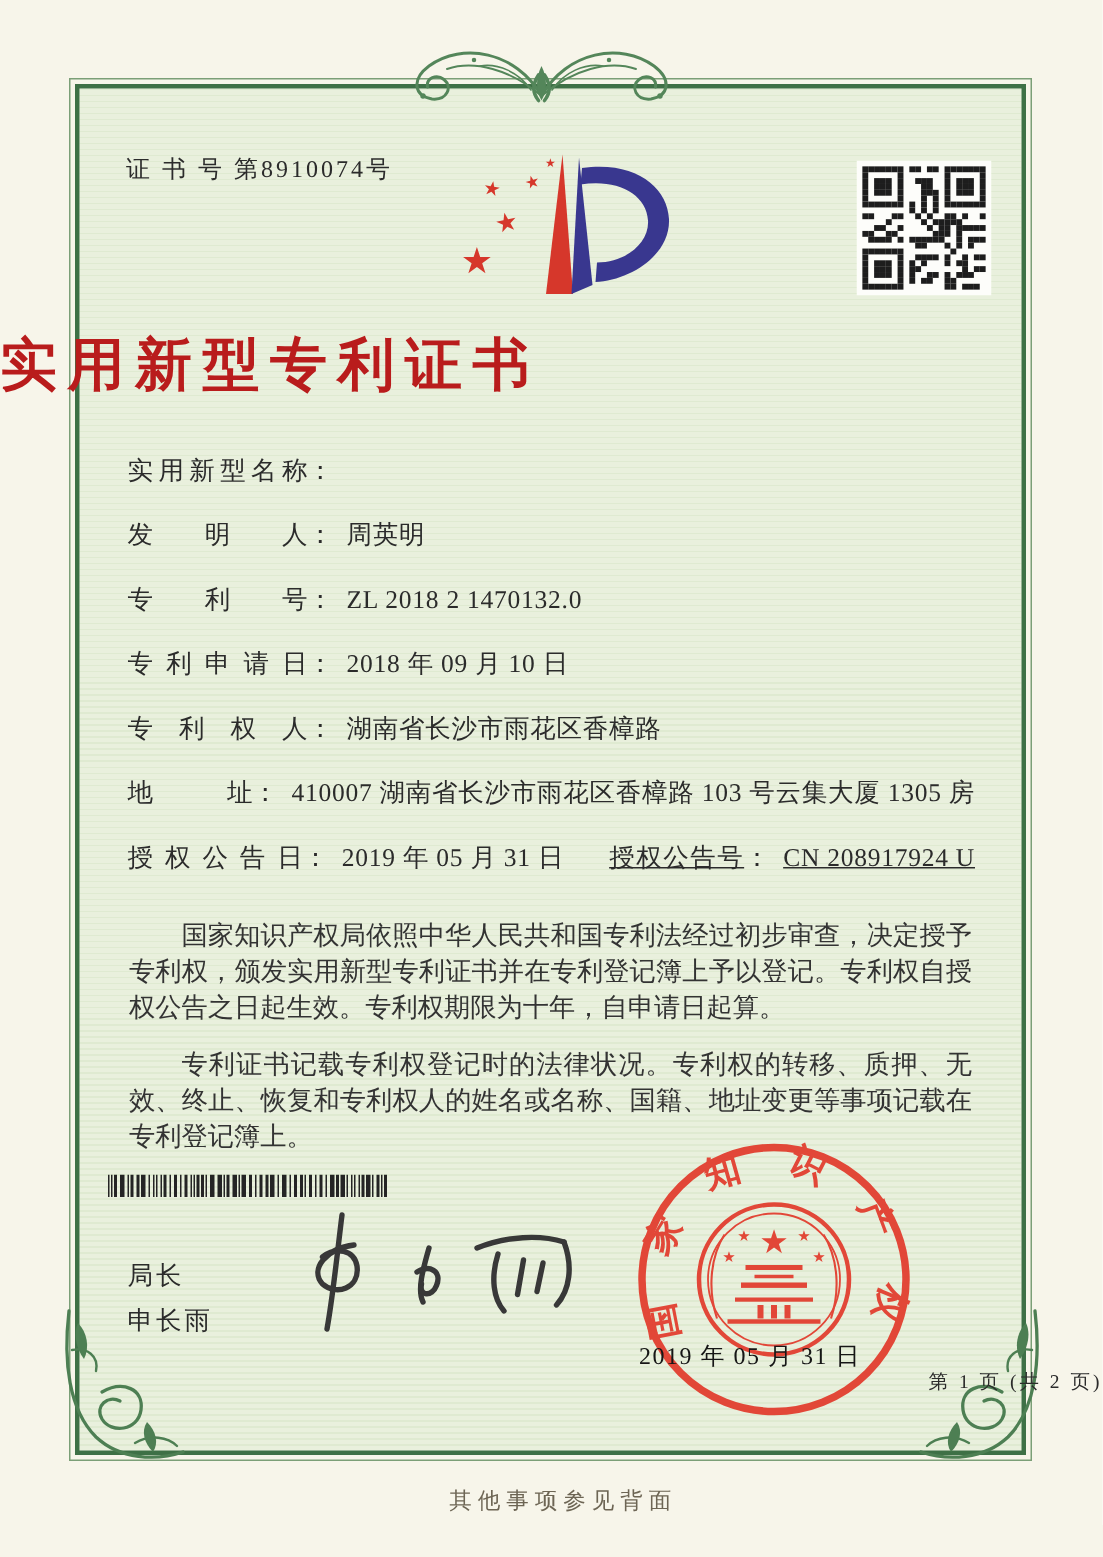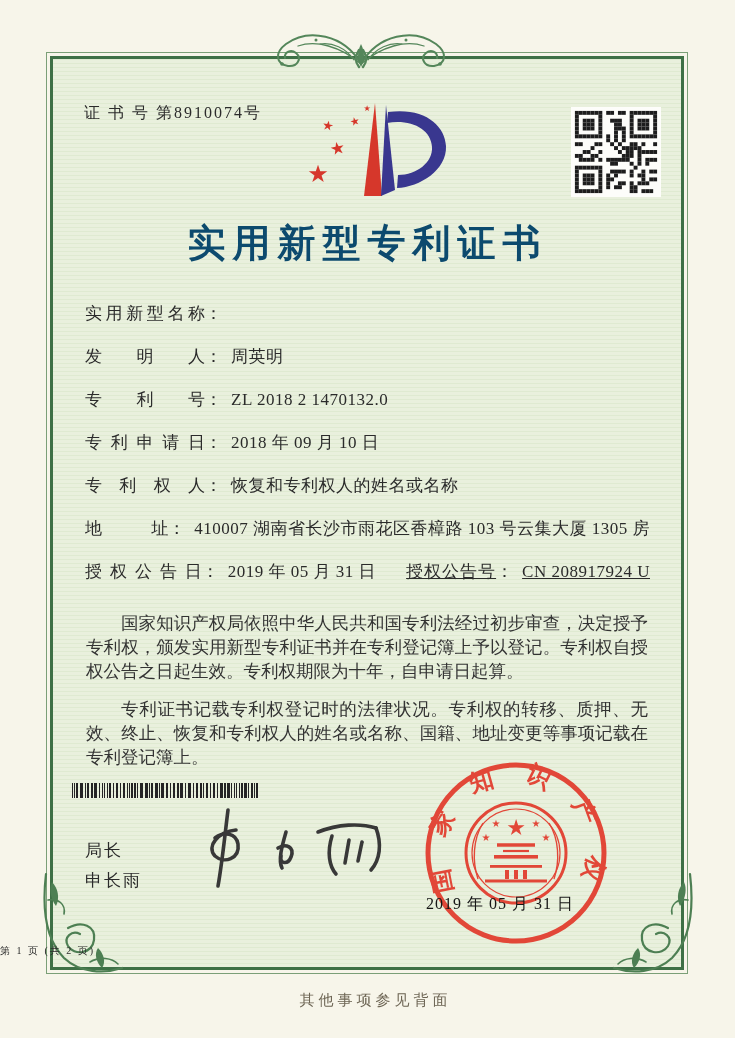--- a/index.html
+++ b/index.html
@@ -10,21 +10,21 @@
   .frame-a{position:absolute;left:46px;right:47px;top:52px;bottom:64px;border:1px solid #7b9f77;z-index:0;}
   .frame-b{position:absolute;left:50px;right:51px;top:56px;bottom:68px;border:3px solid #3e7046;
            background:repeating-linear-gradient(0deg,#e9f0dd 0px,#e9f0dd 3px,#dfead1 3px,#dfead1 4px);z-index:0;}
 
   .orn{position:absolute;z-index:2;}
   .content{position:absolute;z-index:3;}
 
   .cert-no{left:84px;top:103px;font-size:16px;letter-spacing:2px;white-space:pre;}
   .logo{left:298px;top:98px;}
   .qr{left:571px;top:107px;}
-  .title{left:0;right:0;top:218px;text-align:center;font-size:38px;font-weight:600;letter-spacing:7px;color:#0c4a6e;}
+  .title{left:0;right:0;top:218px;font-size:38px;font-weight:600;letter-spacing:7px;color:#b91c1c;}
 
   .fields{left:85px;top:300px;width:565px;display:flex;flex-direction:column;gap:16px;}
   .frow{display:flex;align-items:flex-end;font-size:17px;line-height:27px;white-space:nowrap;}
   .lbl{display:inline-block;width:120px;text-align:justify;text-align-last:justify;}
   .colon{display:inline-block;margin-right:9px;}
   .val{letter-spacing:0.5px;}
   .grant2{margin-left:30px;text-decoration:underline;}
   .grant2 .g-lbl{letter-spacing:1px;}
 
   .paras{left:72px;top:597px;width:590px;font-size:17.5px;line-height:24px;text-align:justify;color:#333;}
@@ -32,21 +32,21 @@
 
   .barcode{left:72px;top:783px;}
 
   .signer{left:85px;top:836px;font-size:17px;line-height:30px;letter-spacing:2px;}
   .signature{left:182px;top:800px;}
 
   .seal{left:424px;top:761px;width:184px;height:184px;}
   .seal svg{position:absolute;left:0;top:0;opacity:0.93;}
   .seal-date{position:absolute;left:2px;top:133px;font-size:16px;color:#161616;letter-spacing:1px;white-space:pre;z-index:4;}
 
-  .footer{left:0;right:0;top:944px;text-align:left;font-size:10px;letter-spacing:2px;white-space:pre;}
+  .footer{left:0;right:0;top:912px;text-align:right;font-size:13px;letter-spacing:2px;white-space:pre;}
   .back-note{left:16px;right:0;top:991px;text-align:center;font-size:15px;letter-spacing:4px;color:#6d6554;}
 </style>
 </head>
 <body>
 
 <div class="page">
 
   <div class="frame-a"></div>
   <div class="frame-b"></div>
 
@@ -346,21 +346,21 @@
         <span class="val">ZL 2018 2 1470132.0</span>
     </div>
     <div class="frow">
       <span class="lbl">专利申请日</span>
         <span class="colon">：</span>
         <span class="val">2018 年 09 月 10 日</span>
     </div>
     <div class="frow">
       <span class="lbl">专利权人</span>
         <span class="colon">：</span>
-        <span class="val">恢复和专利权人的姓名或名称</span>
+        <span class="val">湖南省长沙市雨花区香樟路</span>
     </div>
     <div class="frow">
       <span class="lbl">地址</span>
         <span class="colon">：</span>
         <span class="val">410007 湖南省长沙市雨花区香樟路 103 号云集大厦 1305 房</span>
     </div>
     <div class="frow">
       <span class="lbl">授权公告日</span>
         <span class="colon">：</span>
         <span class="val">2019 年 05 月 31 日</span>

